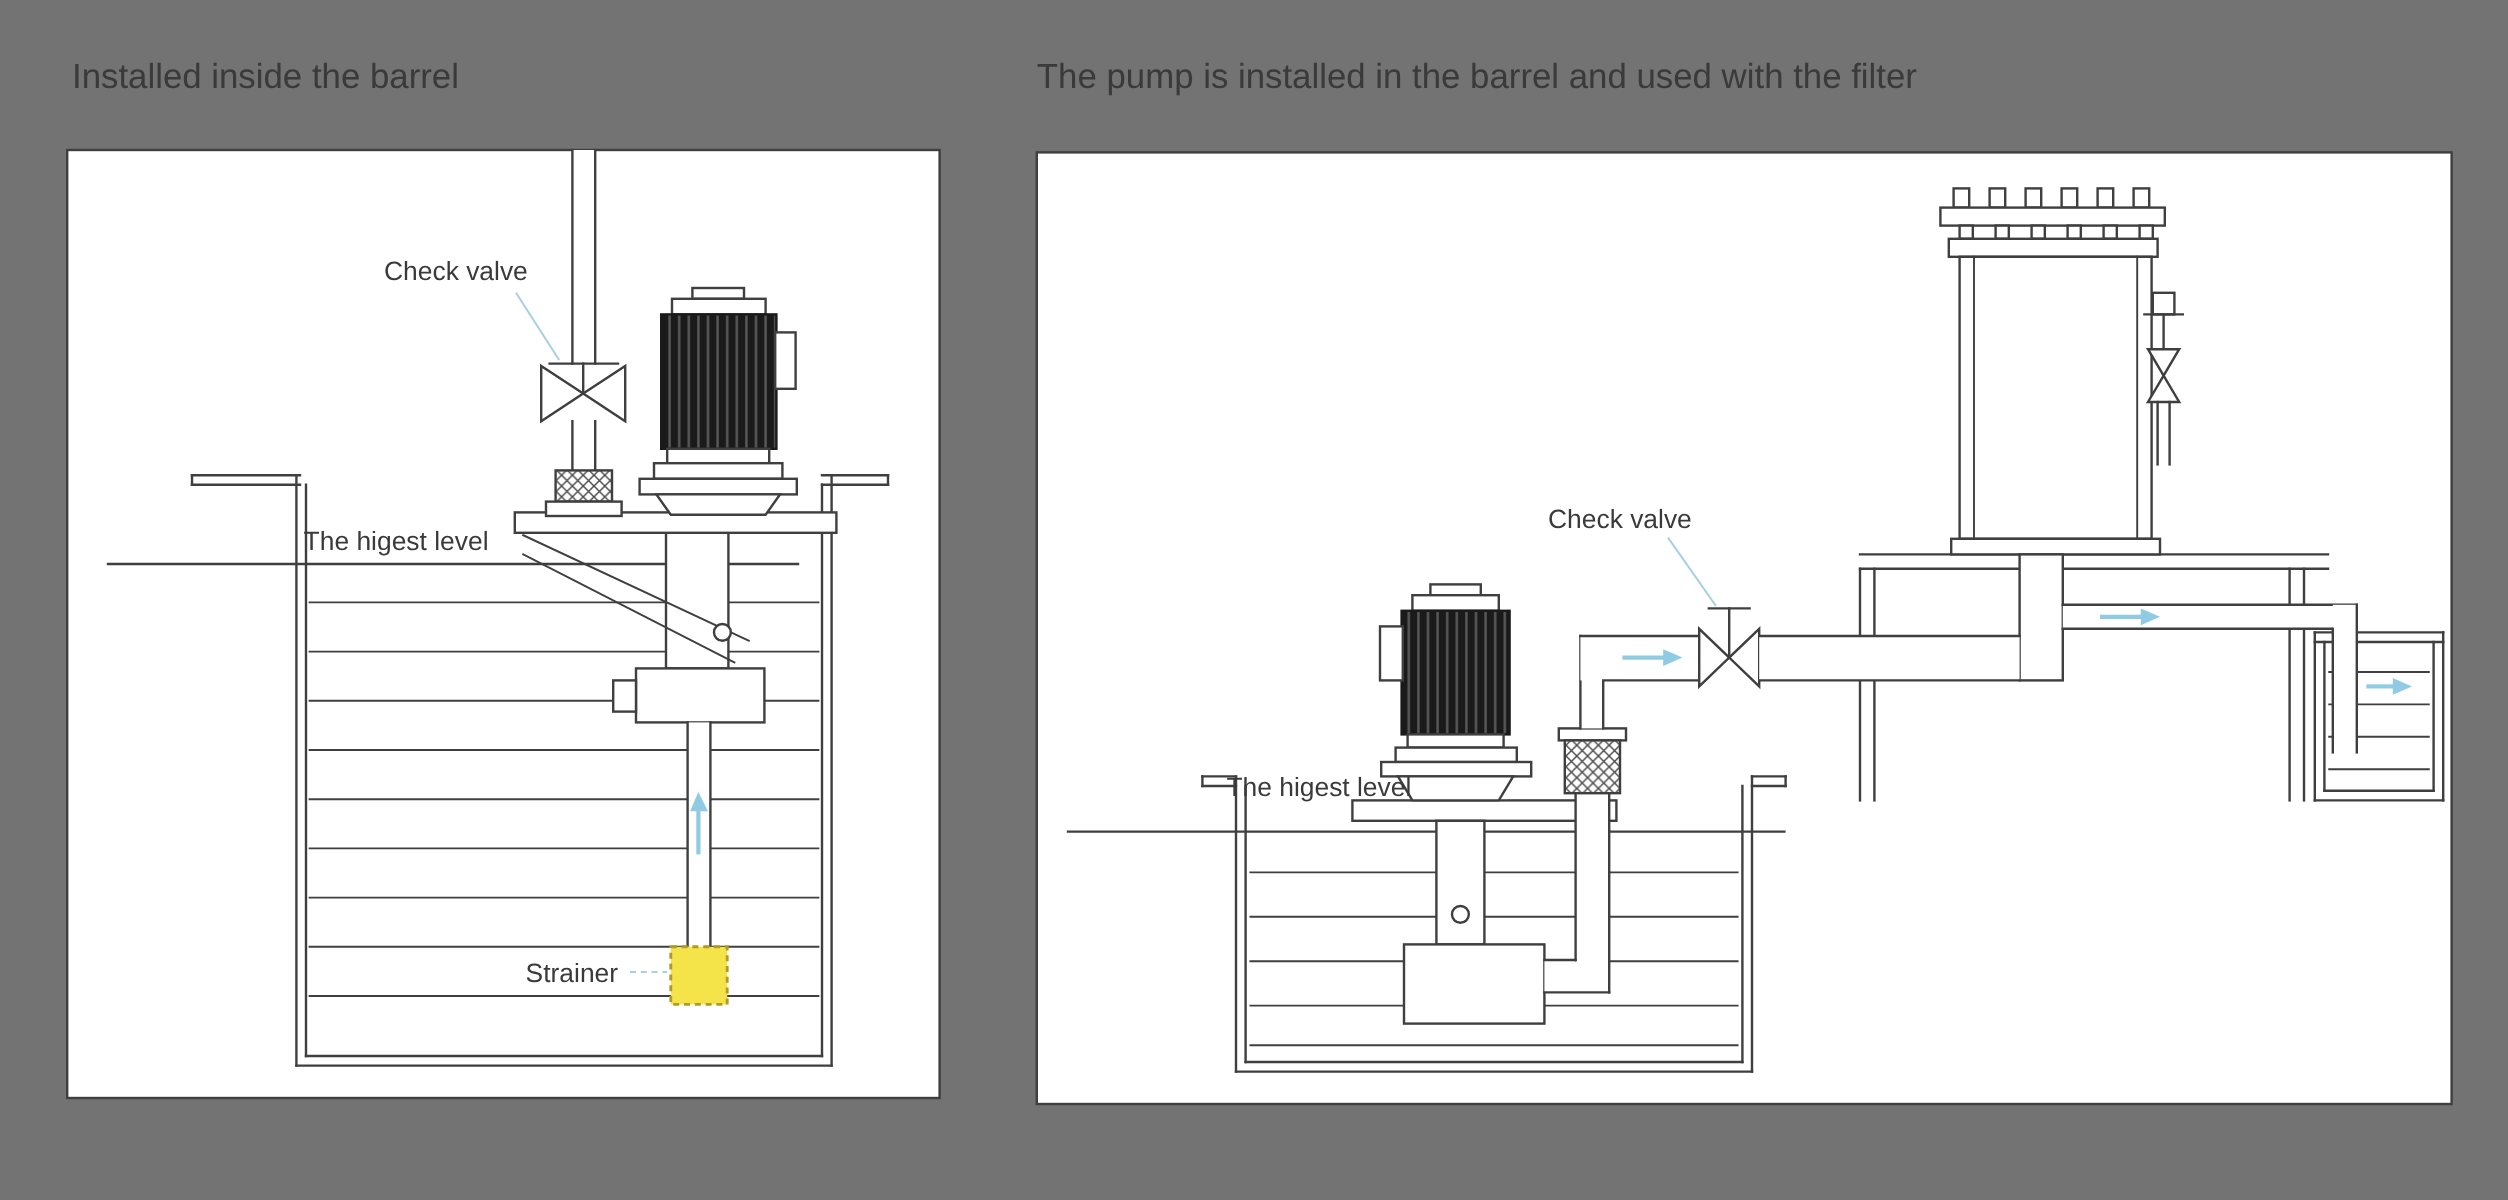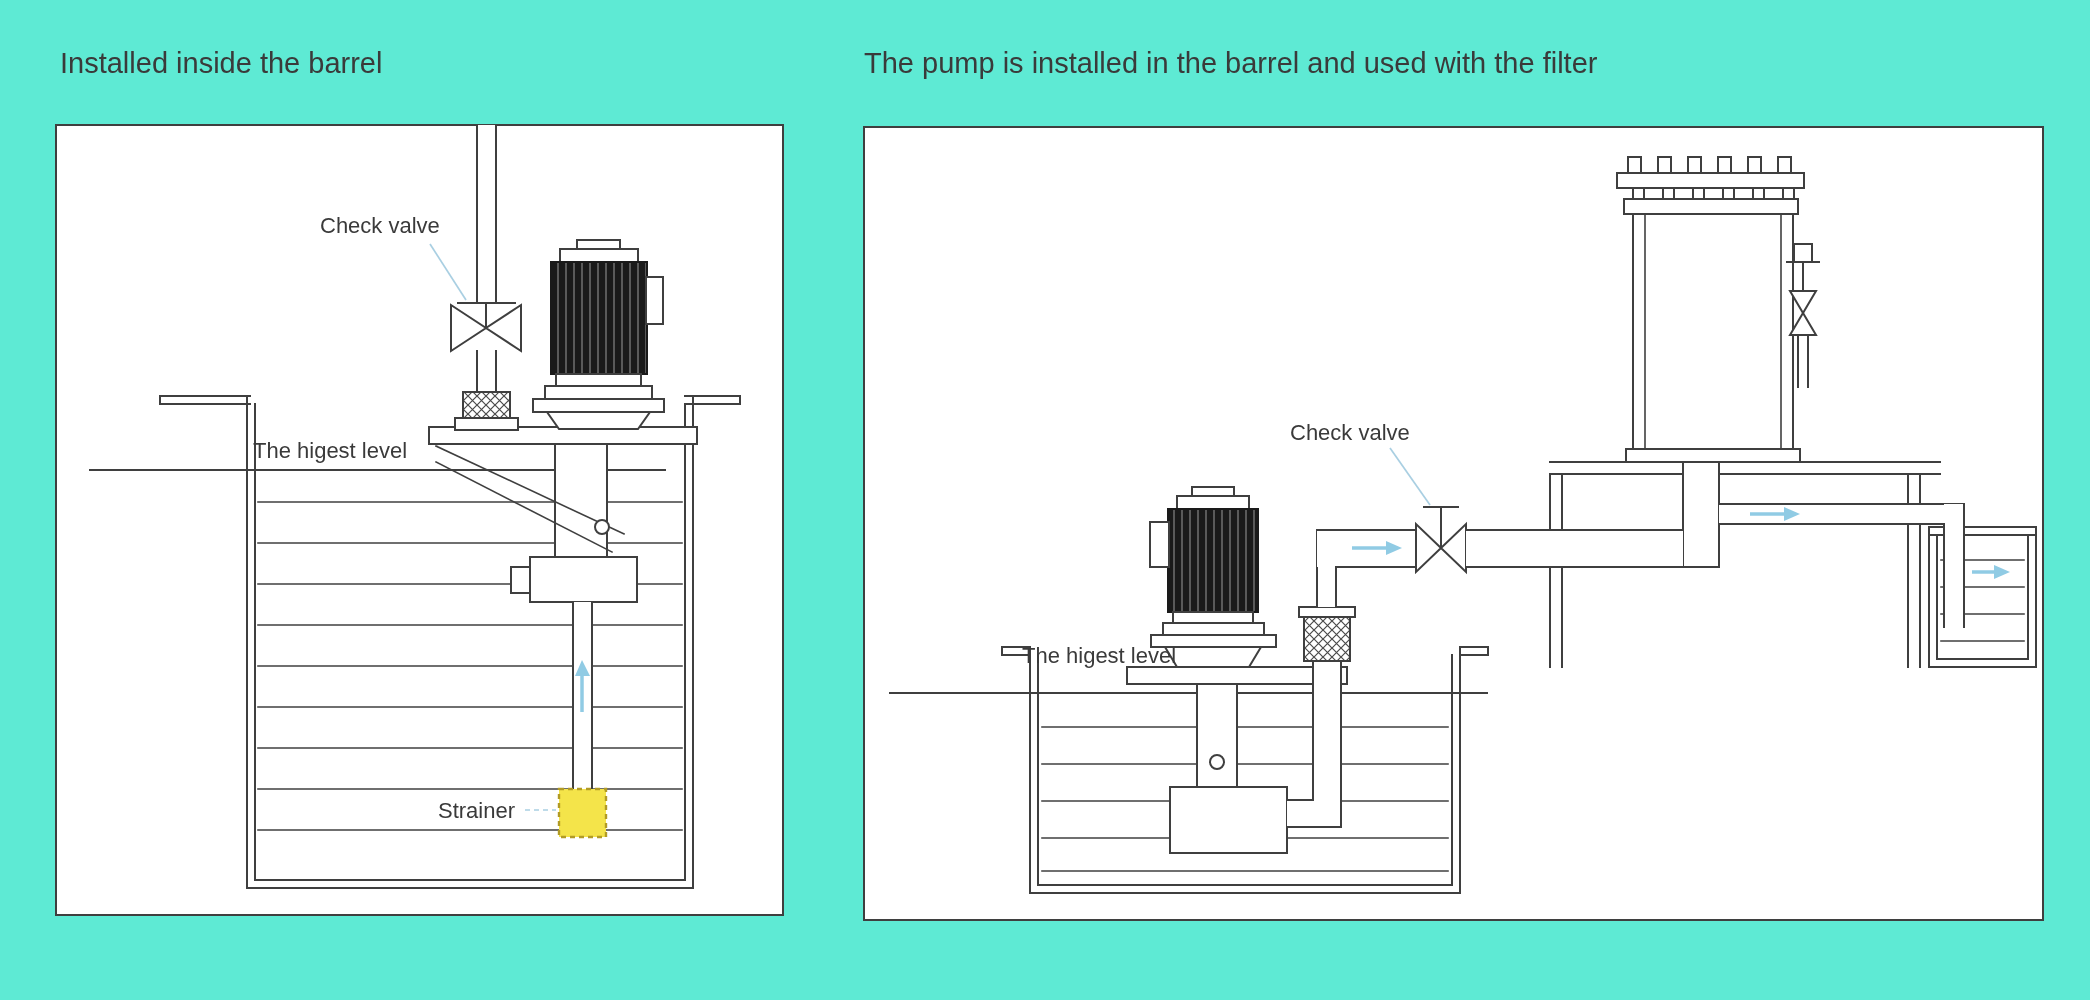--- a/index.html
+++ b/index.html
@@ -1,16 +1,16 @@
 <!DOCTYPE html>
 <html style="--line: #3f3f3f; --text: #3a3a3a; --flow-arrow: #90cbe4; --leader: #a9cfe2; --strainer-fill: #f4e44a; --strainer-border: #b29b25; --motor-dark: #1a1a1a; --motor-fin: #5a5a5a;"><head>
 <meta charset="utf-8">
 <style>
   html,body{margin:0;padding:0;background:#ffffff;}
-  .stage{position:relative;width:2090px;height:1000px;background:#5eead4;font-family:"Liberation Sans",sans-serif;overflow:hidden;}
+  .stage{position:relative;width:2090px;height:1000px;background:#737373;font-family:"Liberation Sans",sans-serif;overflow:hidden;}
   svg{display:block;}
   .ln{stroke:var(--line,#3f3f3f);stroke-width:2;fill:none;stroke-linecap:square;}
   .thin{stroke-width:1.6;}
   .wfill{fill:#ffffff;stroke:var(--line,#3f3f3f);stroke-width:2;}
   .wonly{fill:#ffffff;stroke:none;}
   .hatchf{fill:url(#hatch);stroke:var(--line,#3f3f3f);stroke-width:2;}
   .finsf{fill:url(#fins);stroke:var(--motor-dark,#1a1a1a);stroke-width:2;}
   .txt{fill:var(--text,#3a3a3a);font-family:"Liberation Sans",sans-serif;font-size:22px;}
   .title{font-size:29px;}
   .flow{stroke:var(--flow-arrow,#90cbe4);stroke-width:3.5;fill:none;}

